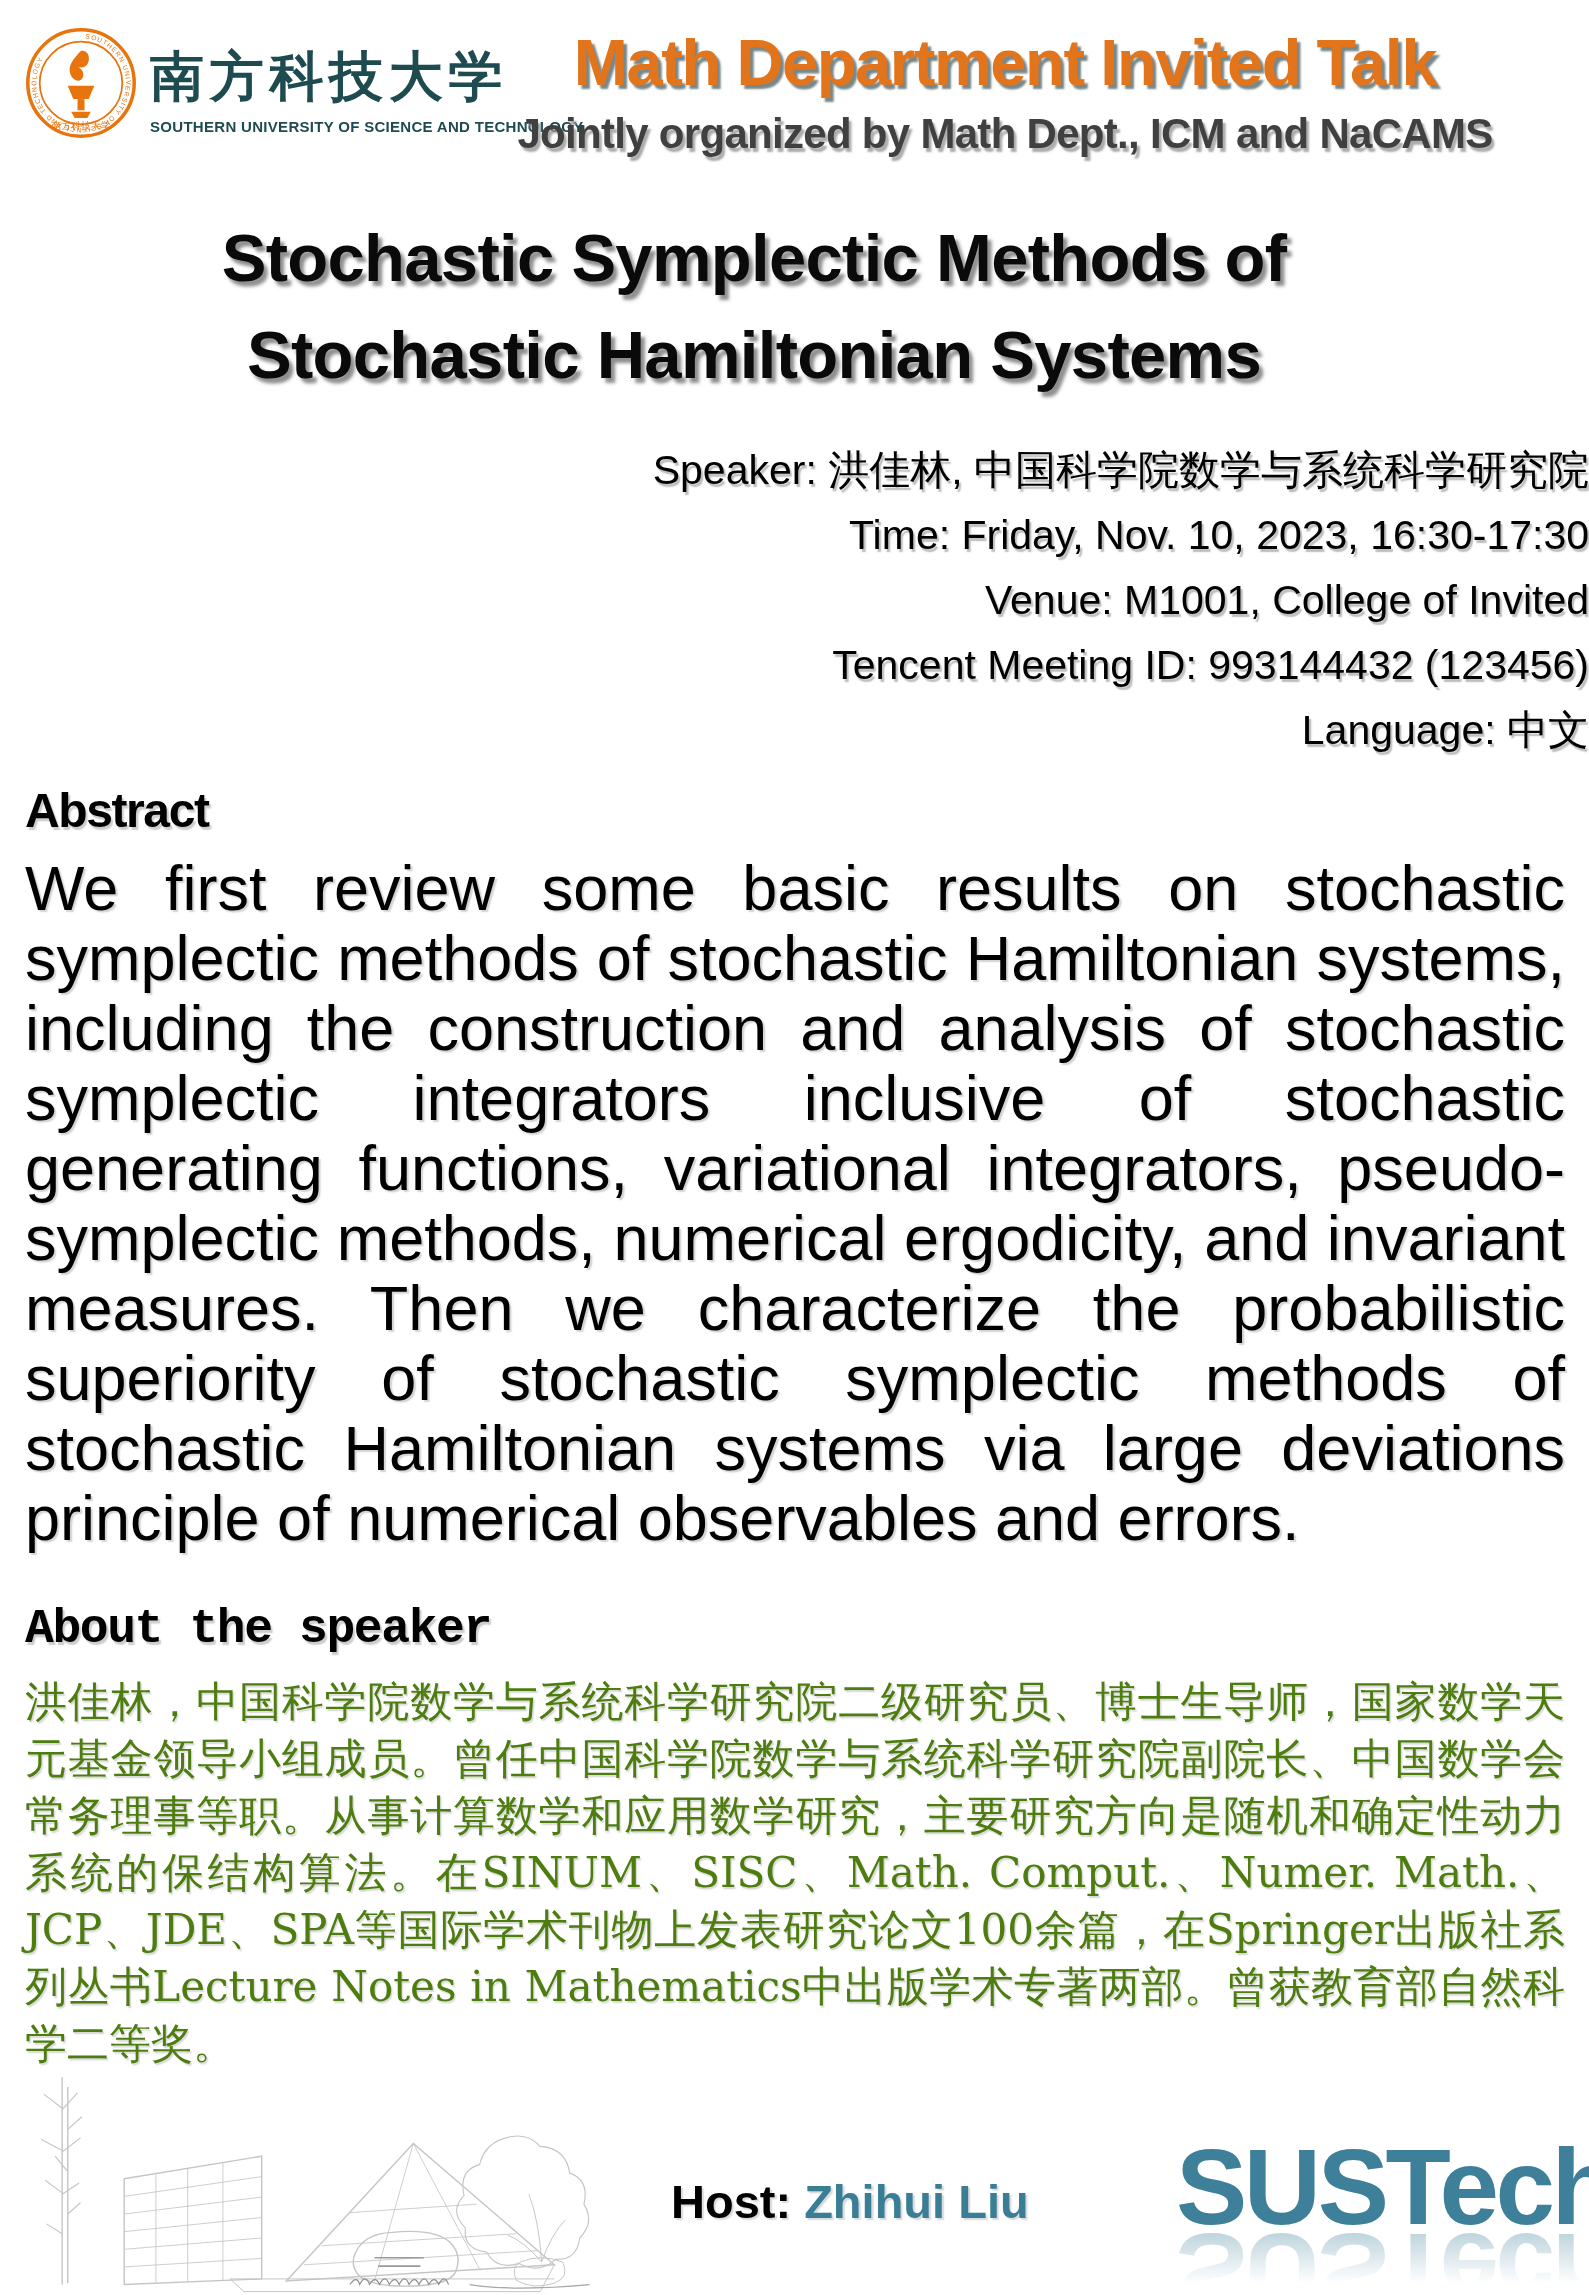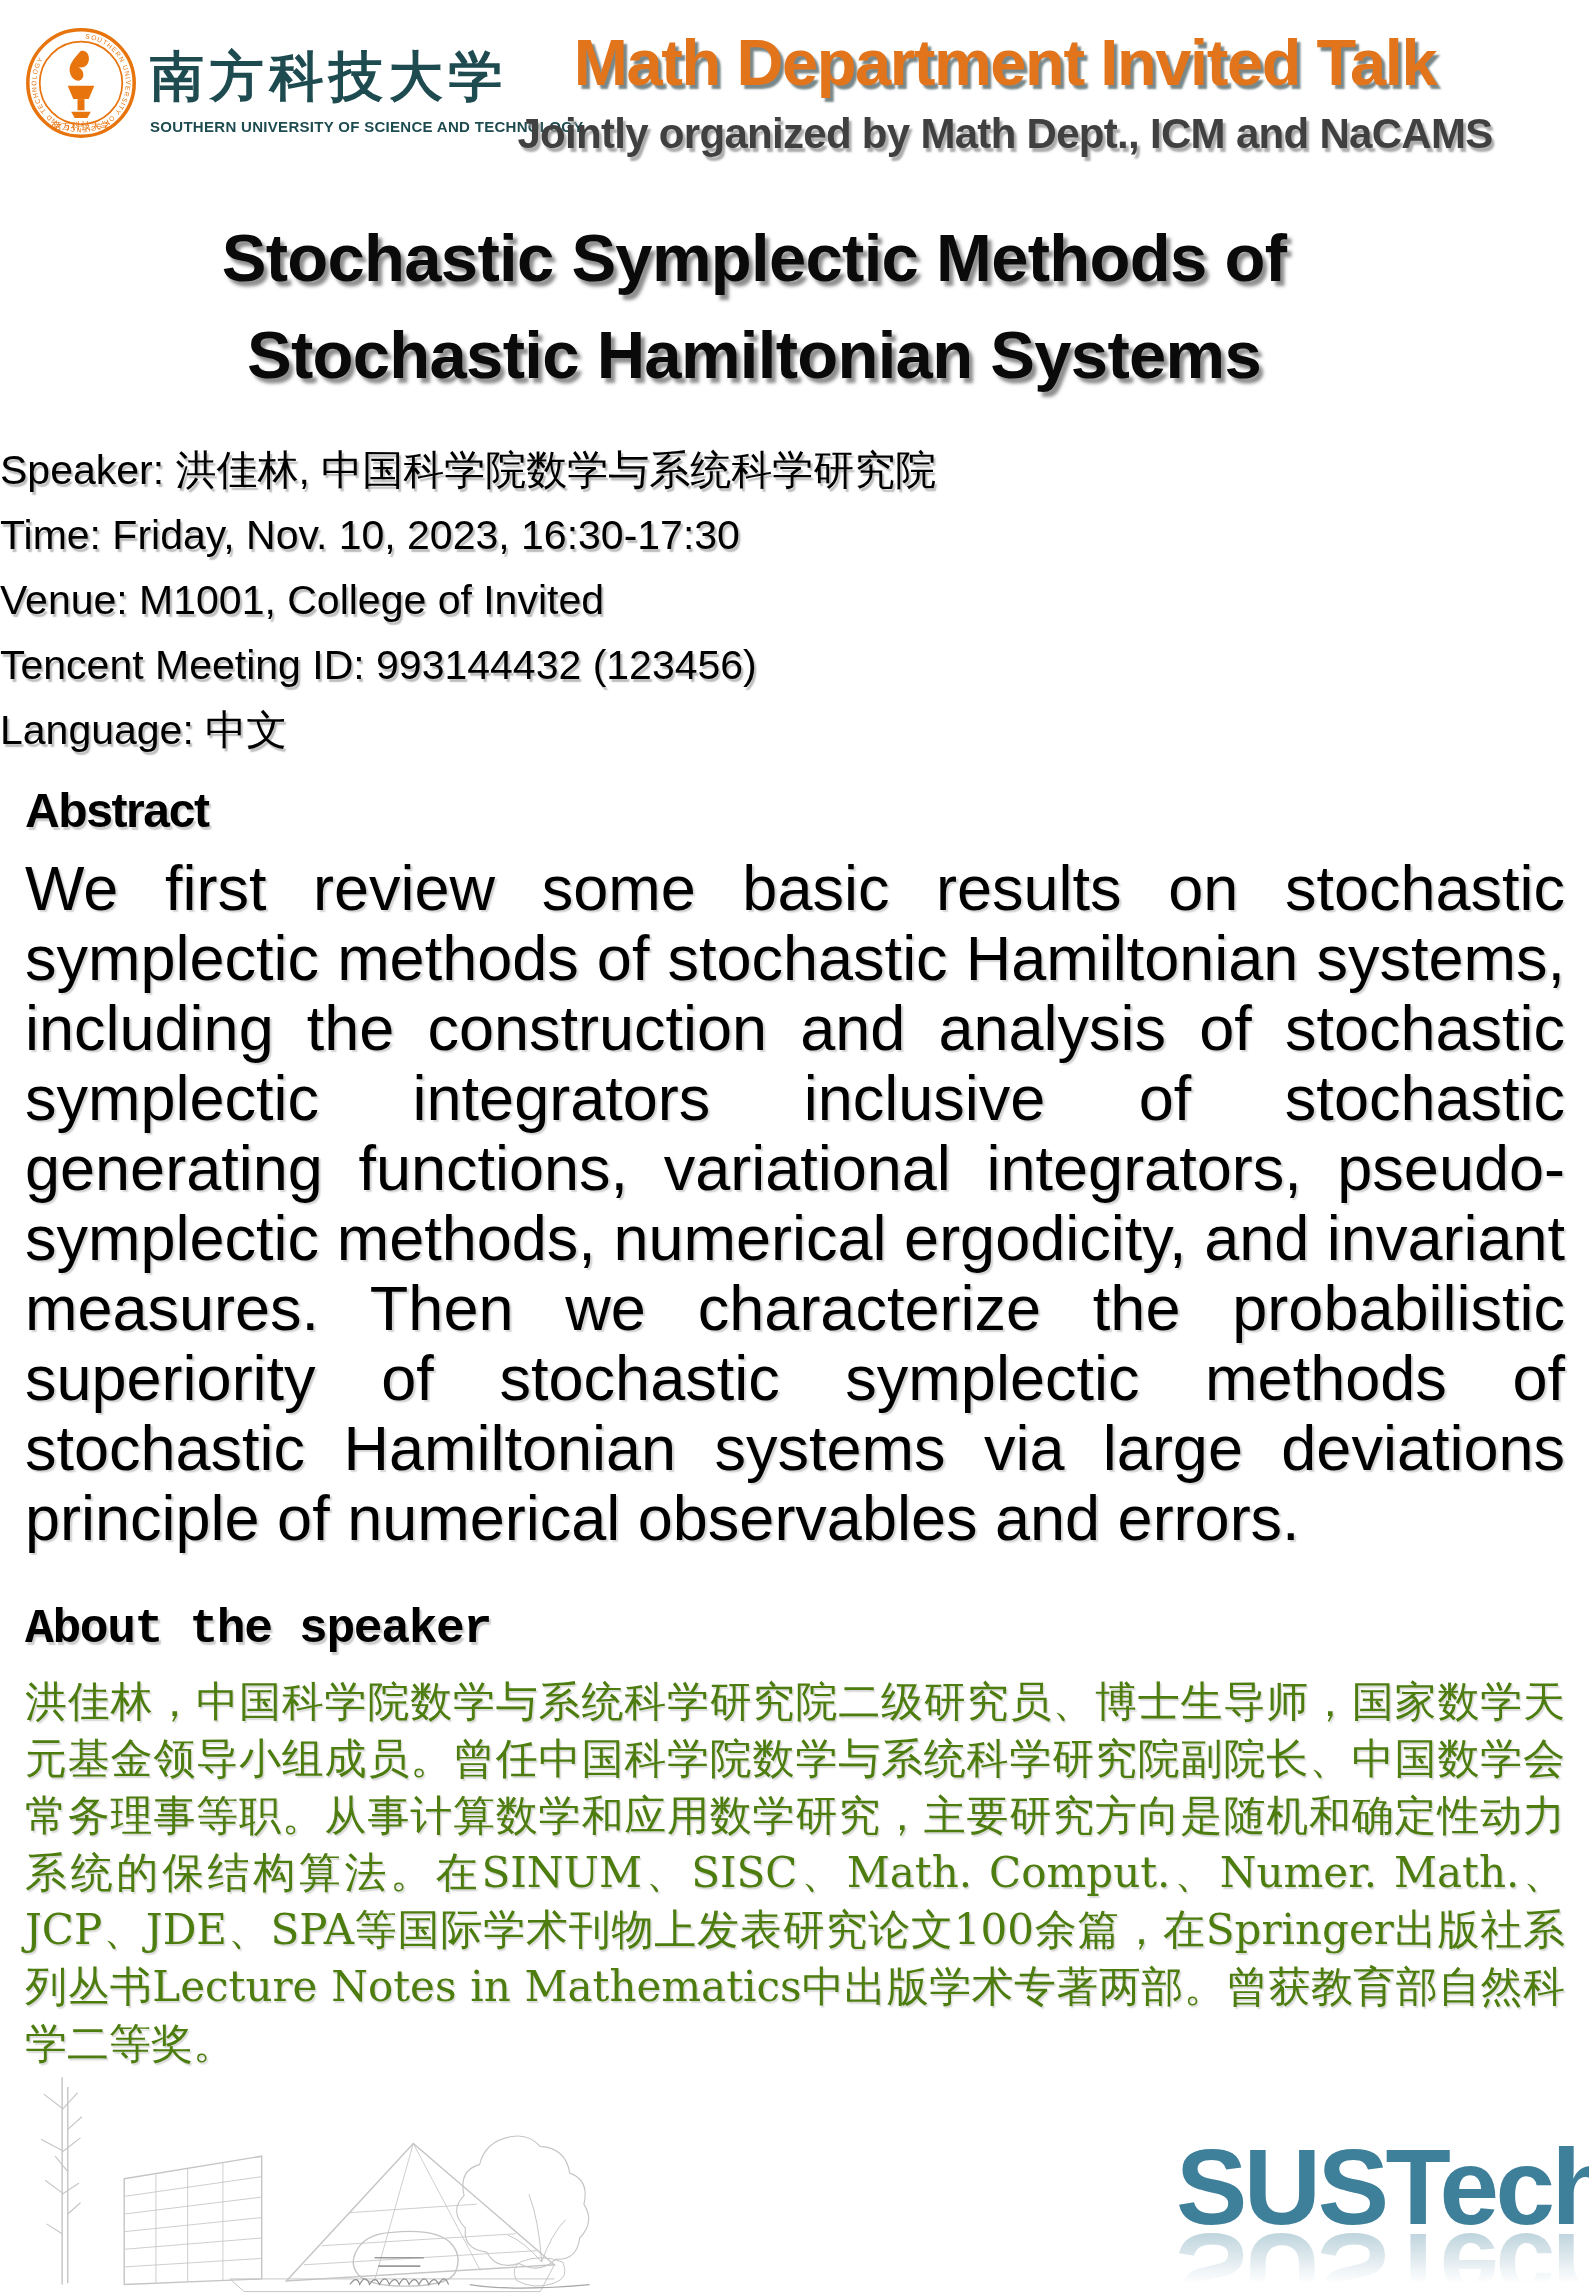--- a/index.html
+++ b/index.html
@@ -22,21 +22,21 @@
                  letter-spacing:-0.7px; text-shadow:2.8px 3.5px 2.1px rgba(150,150,150,0.8);
                  white-space:nowrap; }
 
   
   .talk-title { position:absolute; top:209px; left:0; width:1508px; margin:0;
                 text-align:center; font-size:67px; line-height:97px; font-weight:bold;
                 color:#0a0a0a; letter-spacing:-0.7px;
                 text-shadow:4.2px 5px 3.5px rgba(130,130,130,0.9); }
 
   
-  .info { position:absolute; top:438px; left:0; width:1589px; text-align:left;
+  .info { position:absolute; top:438px; left:0; width:1589px; text-align:right;
           font-size:41px; line-height:65px; color:#000;
           text-shadow:2.1px 2.8px 1.4px rgba(160,160,160,0.7); }
 
   
   .sec-heading { position:absolute; left:25px; margin:0; font-size:48px; font-weight:bold;
                  color:#000; letter-spacing:-1.4px;
                  text-shadow:2.1px 2.8px 1.4px rgba(170,170,170,0.6); }
   .abstract-heading { top:783px; }
   .abstract-body { position:absolute; top:853px; left:25px; width:1540px; margin:0;
                    font-size:63px; line-height:70px; color:#000;
@@ -142,20 +142,24 @@
              q8,-16 14,0 q8,-14 14,0 q8,-16 14,0 q8,-14 14,0 q8,-16 14,0" stroke="#8f8f8f" stroke-width="1.6"></path>
 
     <path d="M700,90 q-38,6 -46,40 q-30,8 -22,44 q-22,22 2,46 q-4,30 30,34
              q14,26 46,16 q30,16 52,-6 q30,2 34,-30 q22,-22 6,-48 q8,-34 -20,-44
              q-6,-36 -42,-38 q-16,-18 -40,-14 Z" stroke-width="1.6"></path>
     <path d="M742,268 q-4,-60 -18,-96 M742,268 q14,-40 34,-60 M742,268 q-26,-30 -48,-38" stroke-width="1.4"></path>
     <path d="M712,268 q28,-12 60,0 q10,22 -12,30 q-30,10 -54,-4 q-8,-18 6,-26 Z" stroke-width="1.4"></path>
     <path d="M640,300 q60,10 170,0" stroke="#a8a8a8" stroke-width="1.8"></path>
   </svg>
 
+  <div class="host-line">
+    <span class="host-label">Host:</span>
+    <span class="host-name">Zhihui Liu</span>
+  </div>
 
   <div class="wordmark-wrap">
     <span class="wordmark">SUSTech</span>
     <span class="wordmark-reflection">SUSTech</span>
   </div>
 
 </div>
 
 
 </body></html>

